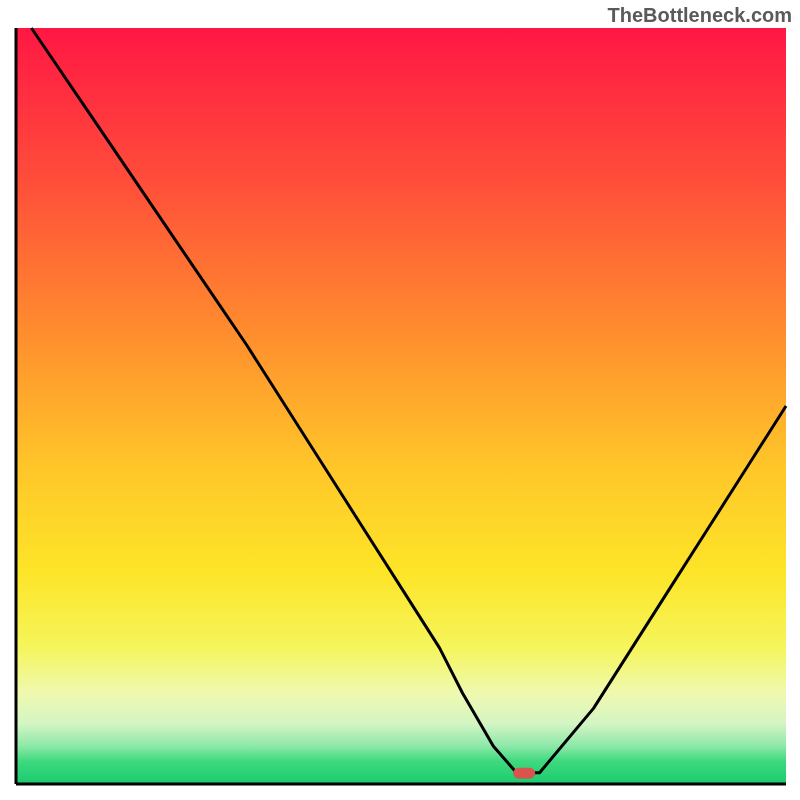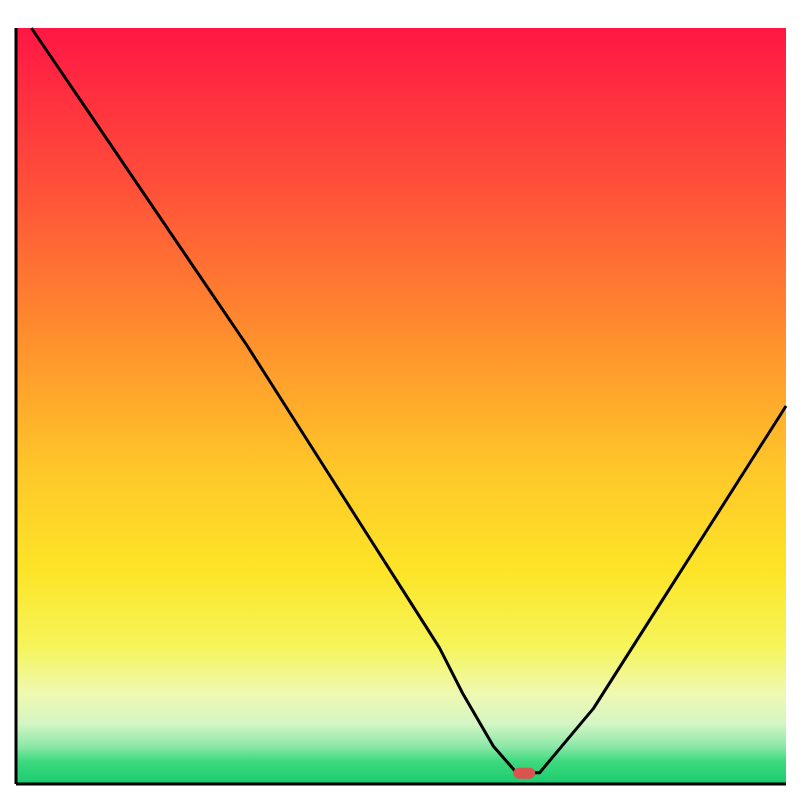--- a/index.html
+++ b/index.html
@@ -52,13 +52,14 @@
         </linearGradient>
     </defs>
     <g id="plot-group">
         <rect x="16" y="28" width="770" height="756" fill="url(#bg-grad)"></rect>
         <line x1="16" y1="28" x2="16" y2="784" stroke="#000" stroke-width="3"></line>
         <line x1="16" y1="784" x2="786" y2="784" stroke="#000" stroke-width="3"></line>
         <path d="M31.4,28.0 L93.0,118.7 L170.0,232.1 L216.2,300.2 L247.0,345.5 L285.5,406.0 L324.0,466.5 L362.5,527.0 L401.0,587.4 L439.5,647.9 L462.6,693.3 L493.4,746.2 L516.5,772.7 L539.6,772.7 L593.5,708.4 L632.0,647.9 L670.5,587.4 L709.0,527.0 L747.5,466.5 L786.0,406.0" fill="none" stroke="#000000" stroke-width="3" stroke-linejoin="round"></path>
         <rect x="513.2" y="767.7" width="22" height="11" rx="5.5" ry="5.5" fill="#d9534f"></rect>
       </g>
   </svg>
+  <div class="watermark">TheBottleneck.com</div>
 </div>
 
 </body></html>

